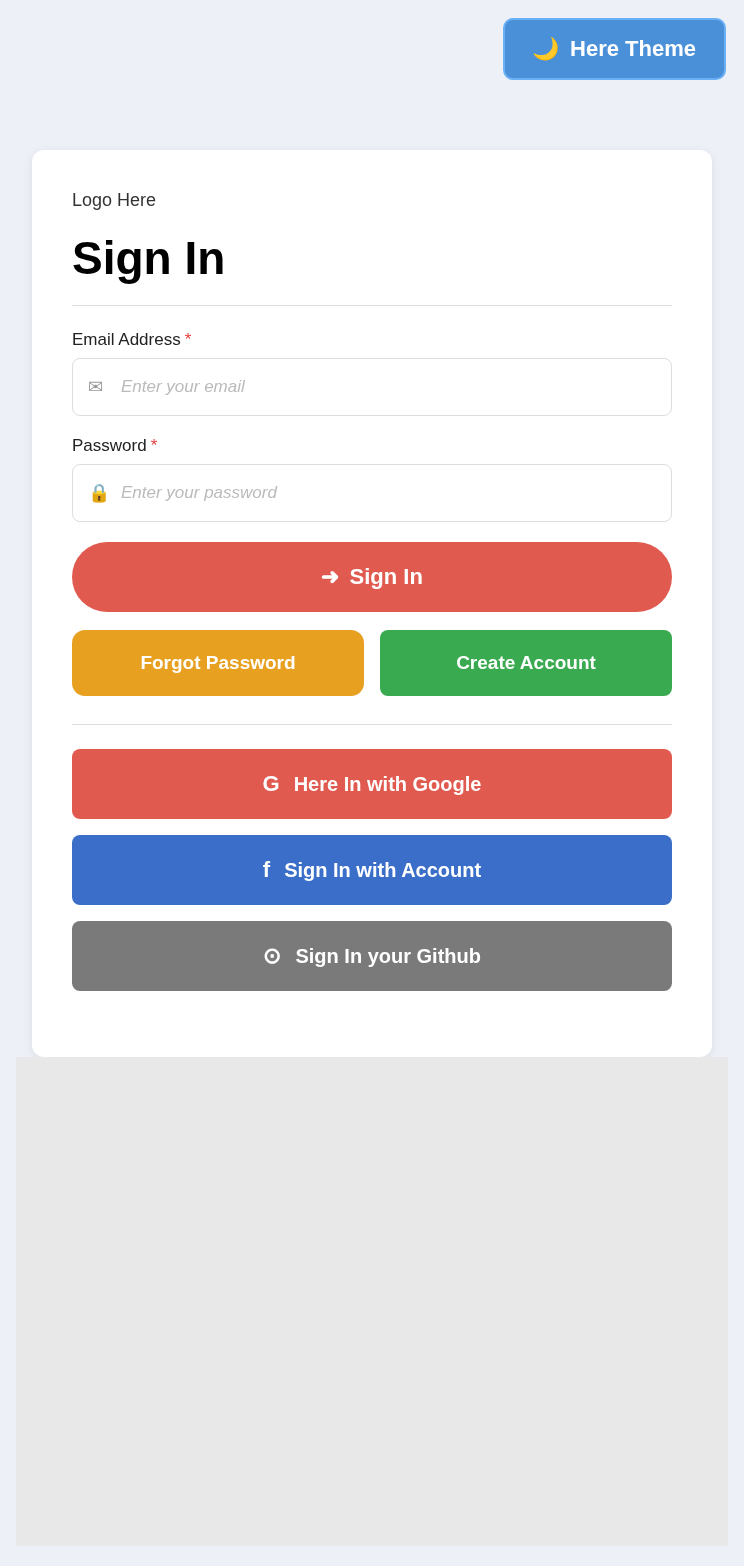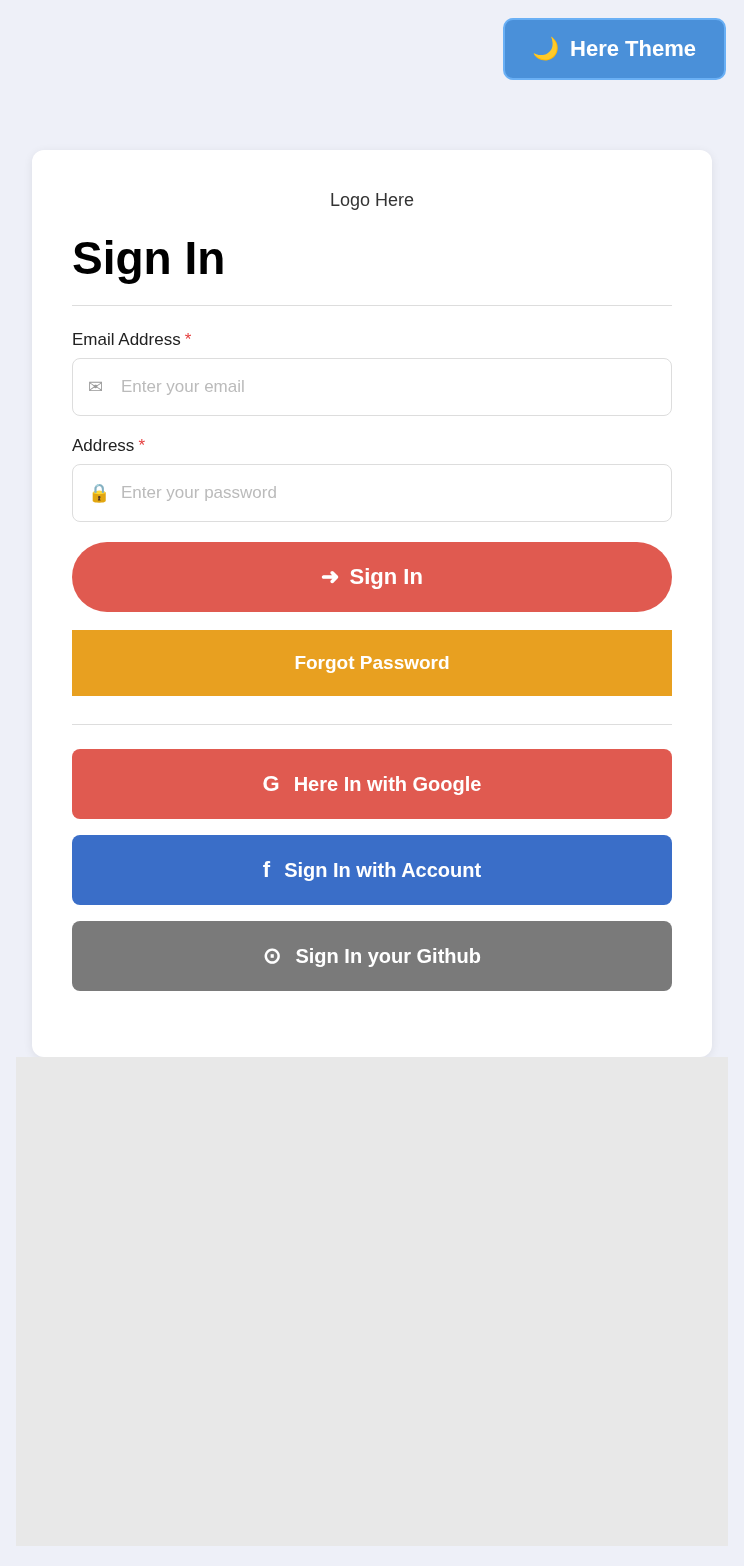--- a/index.html
+++ b/index.html
@@ -53,21 +53,20 @@
     .card {
       background: #ffffff;
       border-radius: 12px;
       width: 680px;
       padding: 40px 40px 50px 40px;
       margin-top: 130px;
       box-shadow: 0 2px 10px rgba(0,0,0,0.08);
     }
 
     .logo-placeholder {
-      text-align: center;
       font-size: 18px;
       color: #333;
       margin-bottom: 20px;
     }
 
     .sign-in-title {
       font-size: 46px;
       font-weight: 900;
       color: #000;
       margin-bottom: 20px;
@@ -109,20 +108,21 @@
 
     .text-input {
       width: 100%;
       padding: 18px 28px 18px 48px;
       border: 1.5px solid #ddd;
       border-radius: 8px;
       font-size: 17px;
       color: #999;
       outline: none;
       background: #fff;
+      font-style: italic;
     }
 
     .text-input::placeholder {
       color: #bbb;
     }
 
     .sign-in-btn {
       width: 100%;
       padding: 22px;
       background: #e05a50;
@@ -144,21 +144,21 @@
       gap: 16px;
       margin-bottom: 28px;
     }
 
     .forgot-btn {
       flex: 1;
       padding: 22px;
       background: #e8a020;
       color: white;
       border: none;
-      border-radius: 0;
+      border-radius: 13px;
       font-size: 19px;
       font-weight: 700;
       cursor: pointer;
     }
 
     .create-btn {
       flex: 1;
       padding: 22px;
       background: #3aaa50;
       color: white;
@@ -236,37 +236,40 @@
     <label class="field-label">
       <span>Email Address</span>
       <span class="required-star">*</span>
     </label>
     <div class="input-wrapper">
       <span class="input-icon">✉</span>
       <input type="email" class="text-input" placeholder="Enter your email" style="">
     </div>
 
     <label class="field-label">
-      <span>Address</span>
+      <span>Password</span>
       <span class="required-star">*</span>
     </label>
     <div class="input-wrapper">
       <span class="input-icon">🔒</span>
       <input type="password" class="text-input" placeholder="Enter your password" style="">
     </div>
 
     <button class="sign-in-btn">
       <span>➜</span>
       <span>Sign In</span>
     </button>
 
     <div class="action-buttons">
       <button class="forgot-btn">
         <span>Forgot Password</span>
       </button>
+      <button class="create-btn">
+        <span>Create Account</span>
+      </button>
     </div>
 
     <hr class="section-divider">
 
     <button class="social-btn google-btn">
       <span class="social-icon">G</span>
       <span>Here In with Google</span>
     </button>
 
     <button class="social-btn facebook-btn">

